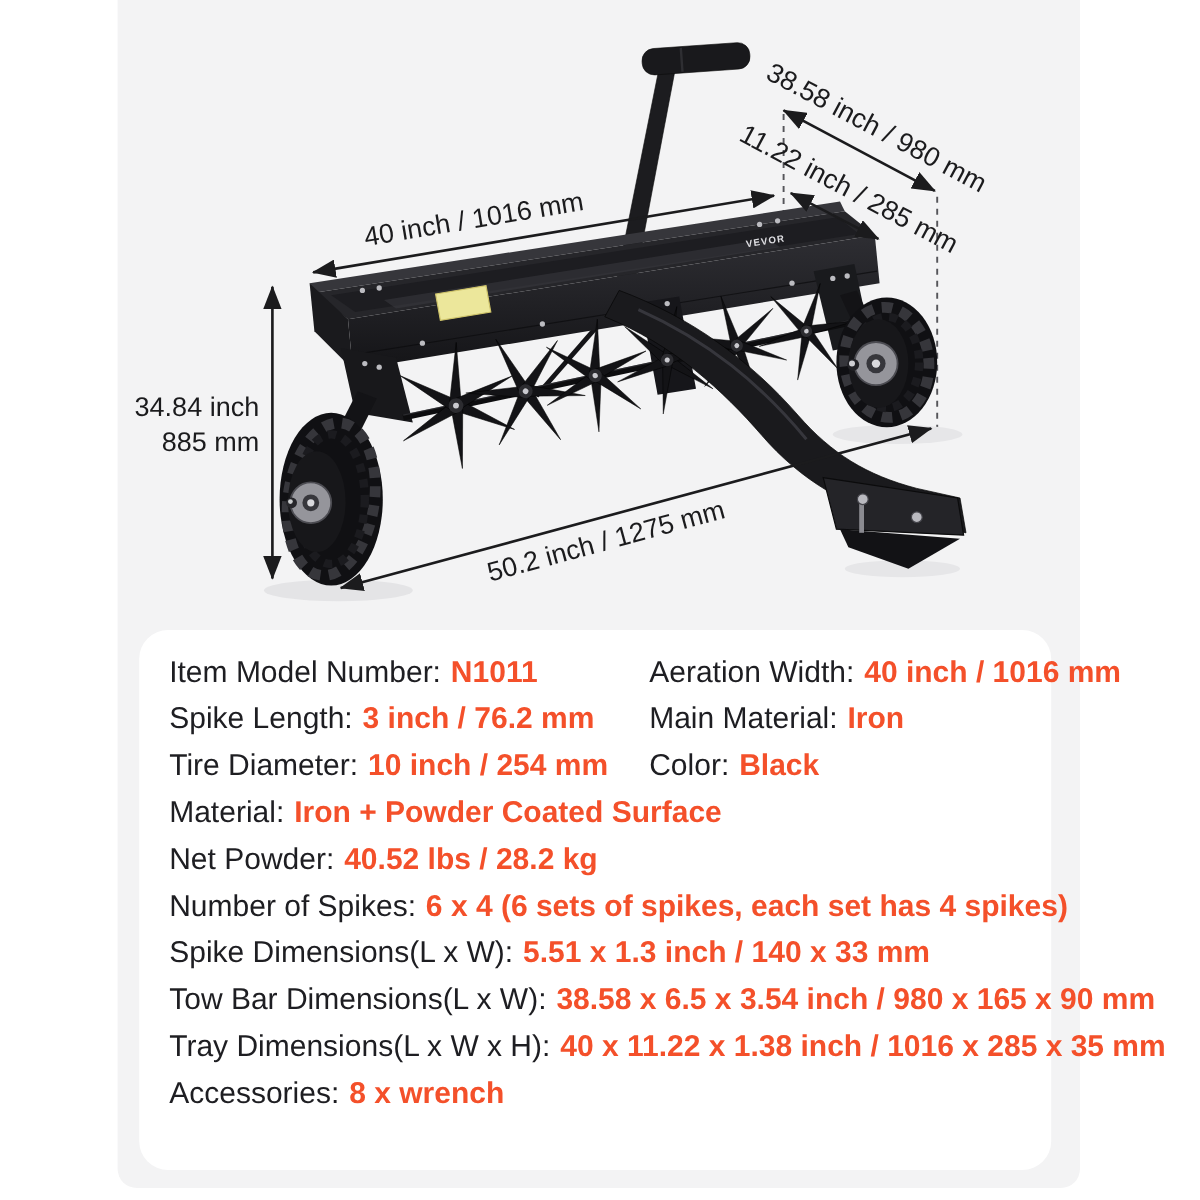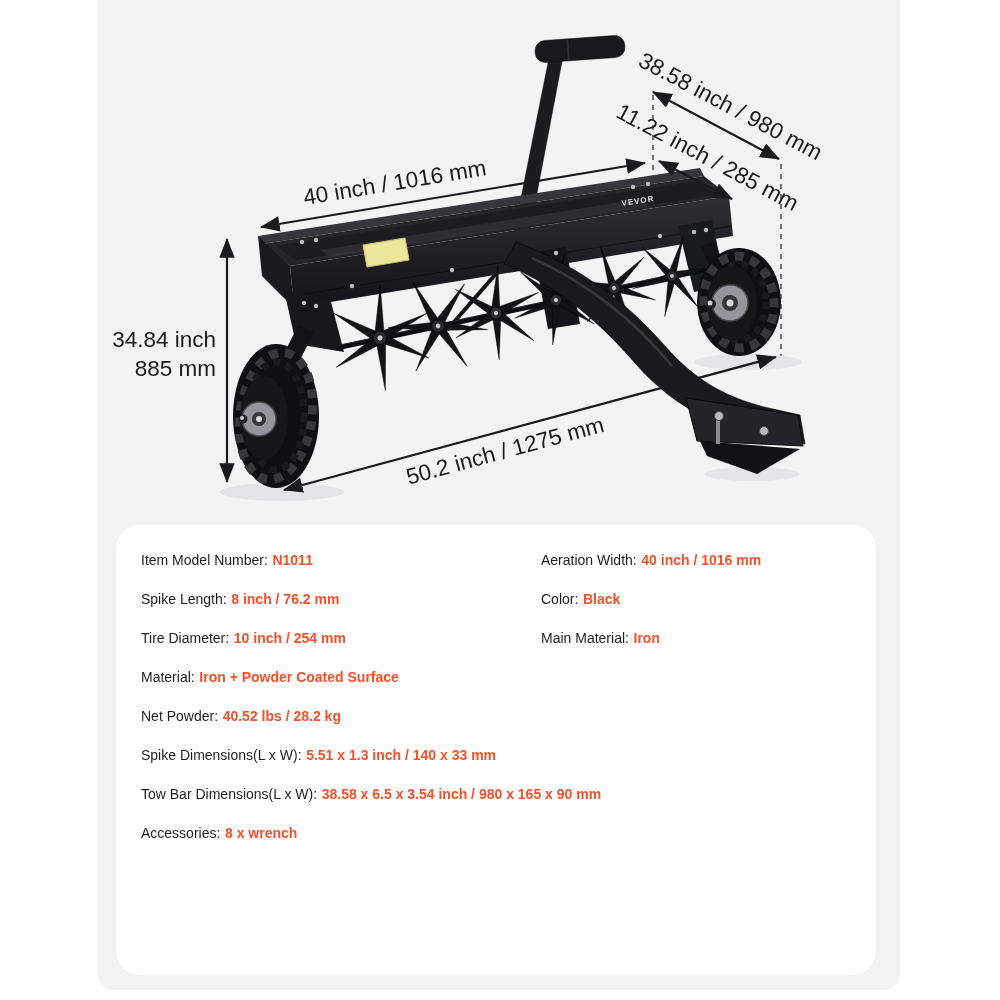--- a/index.html
+++ b/index.html
@@ -22,21 +22,21 @@
     font-family:"Liberation Sans", sans-serif;
   }
   .spec-card{
     position:absolute;left:116px;top:525px;width:760px;height:450px;
     background:#ffffff;border-radius:24px;box-sizing:border-box;
     padding:16px 0 0 25px;
   }
   .spec-columns{display:flex;}
   .spec-col-left{width:400px;flex:0 0 400px;}
   .spec-col-right{flex:1;}
-  .spec-row{height:39px;line-height:39px;font-size:14px;white-space:nowrap;}
+  .spec-row{height:39px;line-height:39px;font-size:25px;white-space:nowrap;}
   .spec-label{color:#1e1e22;}
   .spec-value{color:#f4502a;font-weight:bold;margin-left:0.33em;}
 </style>
 </head>
 <body>
 
 <div class="photo-panel"></div>
 
 <svg class="diagram-svg" width="1000" height="520" viewBox="0 0 1000 520">
   <defs>
@@ -185,48 +185,54 @@
   </g>
 </svg>
 
 <div class="spec-card">
   <div class="spec-columns">
     <div class="spec-col-left">
       <div class="spec-row">
         <span class="spec-label">Item Model Number:</span><span class="spec-value">N1011</span>
       </div>
       <div class="spec-row">
-        <span class="spec-label">Spike Length:</span><span class="spec-value">8 inch / 76.2 mm</span>
+        <span class="spec-label">Spike Length:</span><span class="spec-value">3 inch / 76.2 mm</span>
       </div>
       <div class="spec-row">
         <span class="spec-label">Tire Diameter:</span><span class="spec-value">10 inch / 254 mm</span>
       </div>
       <div class="spec-row">
         <span class="spec-label">Material:</span><span class="spec-value">Iron + Powder Coated Surface</span>
       </div>
       <div class="spec-row">
         <span class="spec-label">Net Powder:</span><span class="spec-value">40.52 lbs / 28.2 kg</span>
       </div>
     </div>
     <div class="spec-col-right">
       <div class="spec-row">
         <span class="spec-label">Aeration Width:</span><span class="spec-value">40 inch / 1016 mm</span>
       </div>
       <div class="spec-row">
+        <span class="spec-label">Main Material:</span><span class="spec-value">Iron</span>
+      </div>
+      <div class="spec-row">
         <span class="spec-label">Color:</span><span class="spec-value">Black</span>
-      </div>
-      <div class="spec-row">
-        <span class="spec-label">Main Material:</span><span class="spec-value">Iron</span>
       </div>
     </div>
   </div>
   <div class="spec-full">
     <div class="spec-row">
+      <span class="spec-label">Number of Spikes:</span><span class="spec-value">6 x 4 (6 sets of spikes, each set has 4 spikes)</span>
+    </div>
+    <div class="spec-row">
       <span class="spec-label">Spike Dimensions(L x W):</span><span class="spec-value">5.51 x 1.3 inch / 140 x 33 mm</span>
     </div>
     <div class="spec-row">
       <span class="spec-label">Tow Bar Dimensions(L x W):</span><span class="spec-value">38.58 x 6.5 x 3.54 inch / 980 x 165 x 90 mm</span>
+    </div>
+    <div class="spec-row">
+      <span class="spec-label">Tray Dimensions(L x W x H):</span><span class="spec-value">40 x 11.22 x 1.38 inch / 1016 x 285 x 35 mm</span>
     </div>
     <div class="spec-row">
       <span class="spec-label">Accessories:</span><span class="spec-value">8 x wrench</span>
     </div>
   </div>
 </div>
 
 </body></html>

